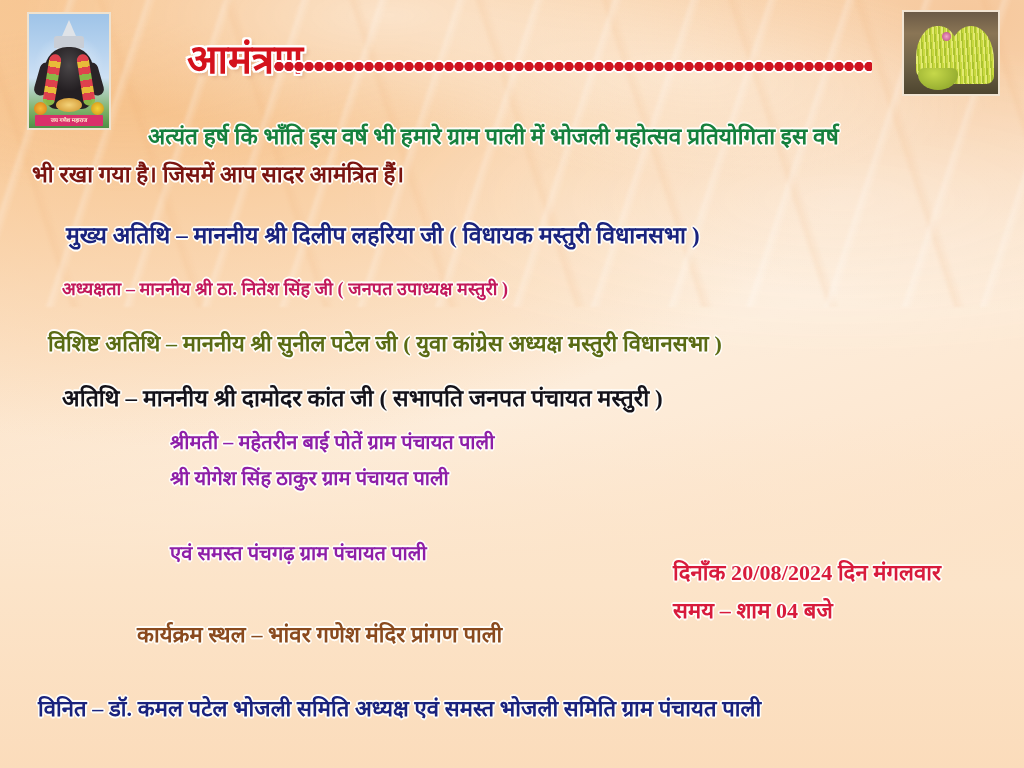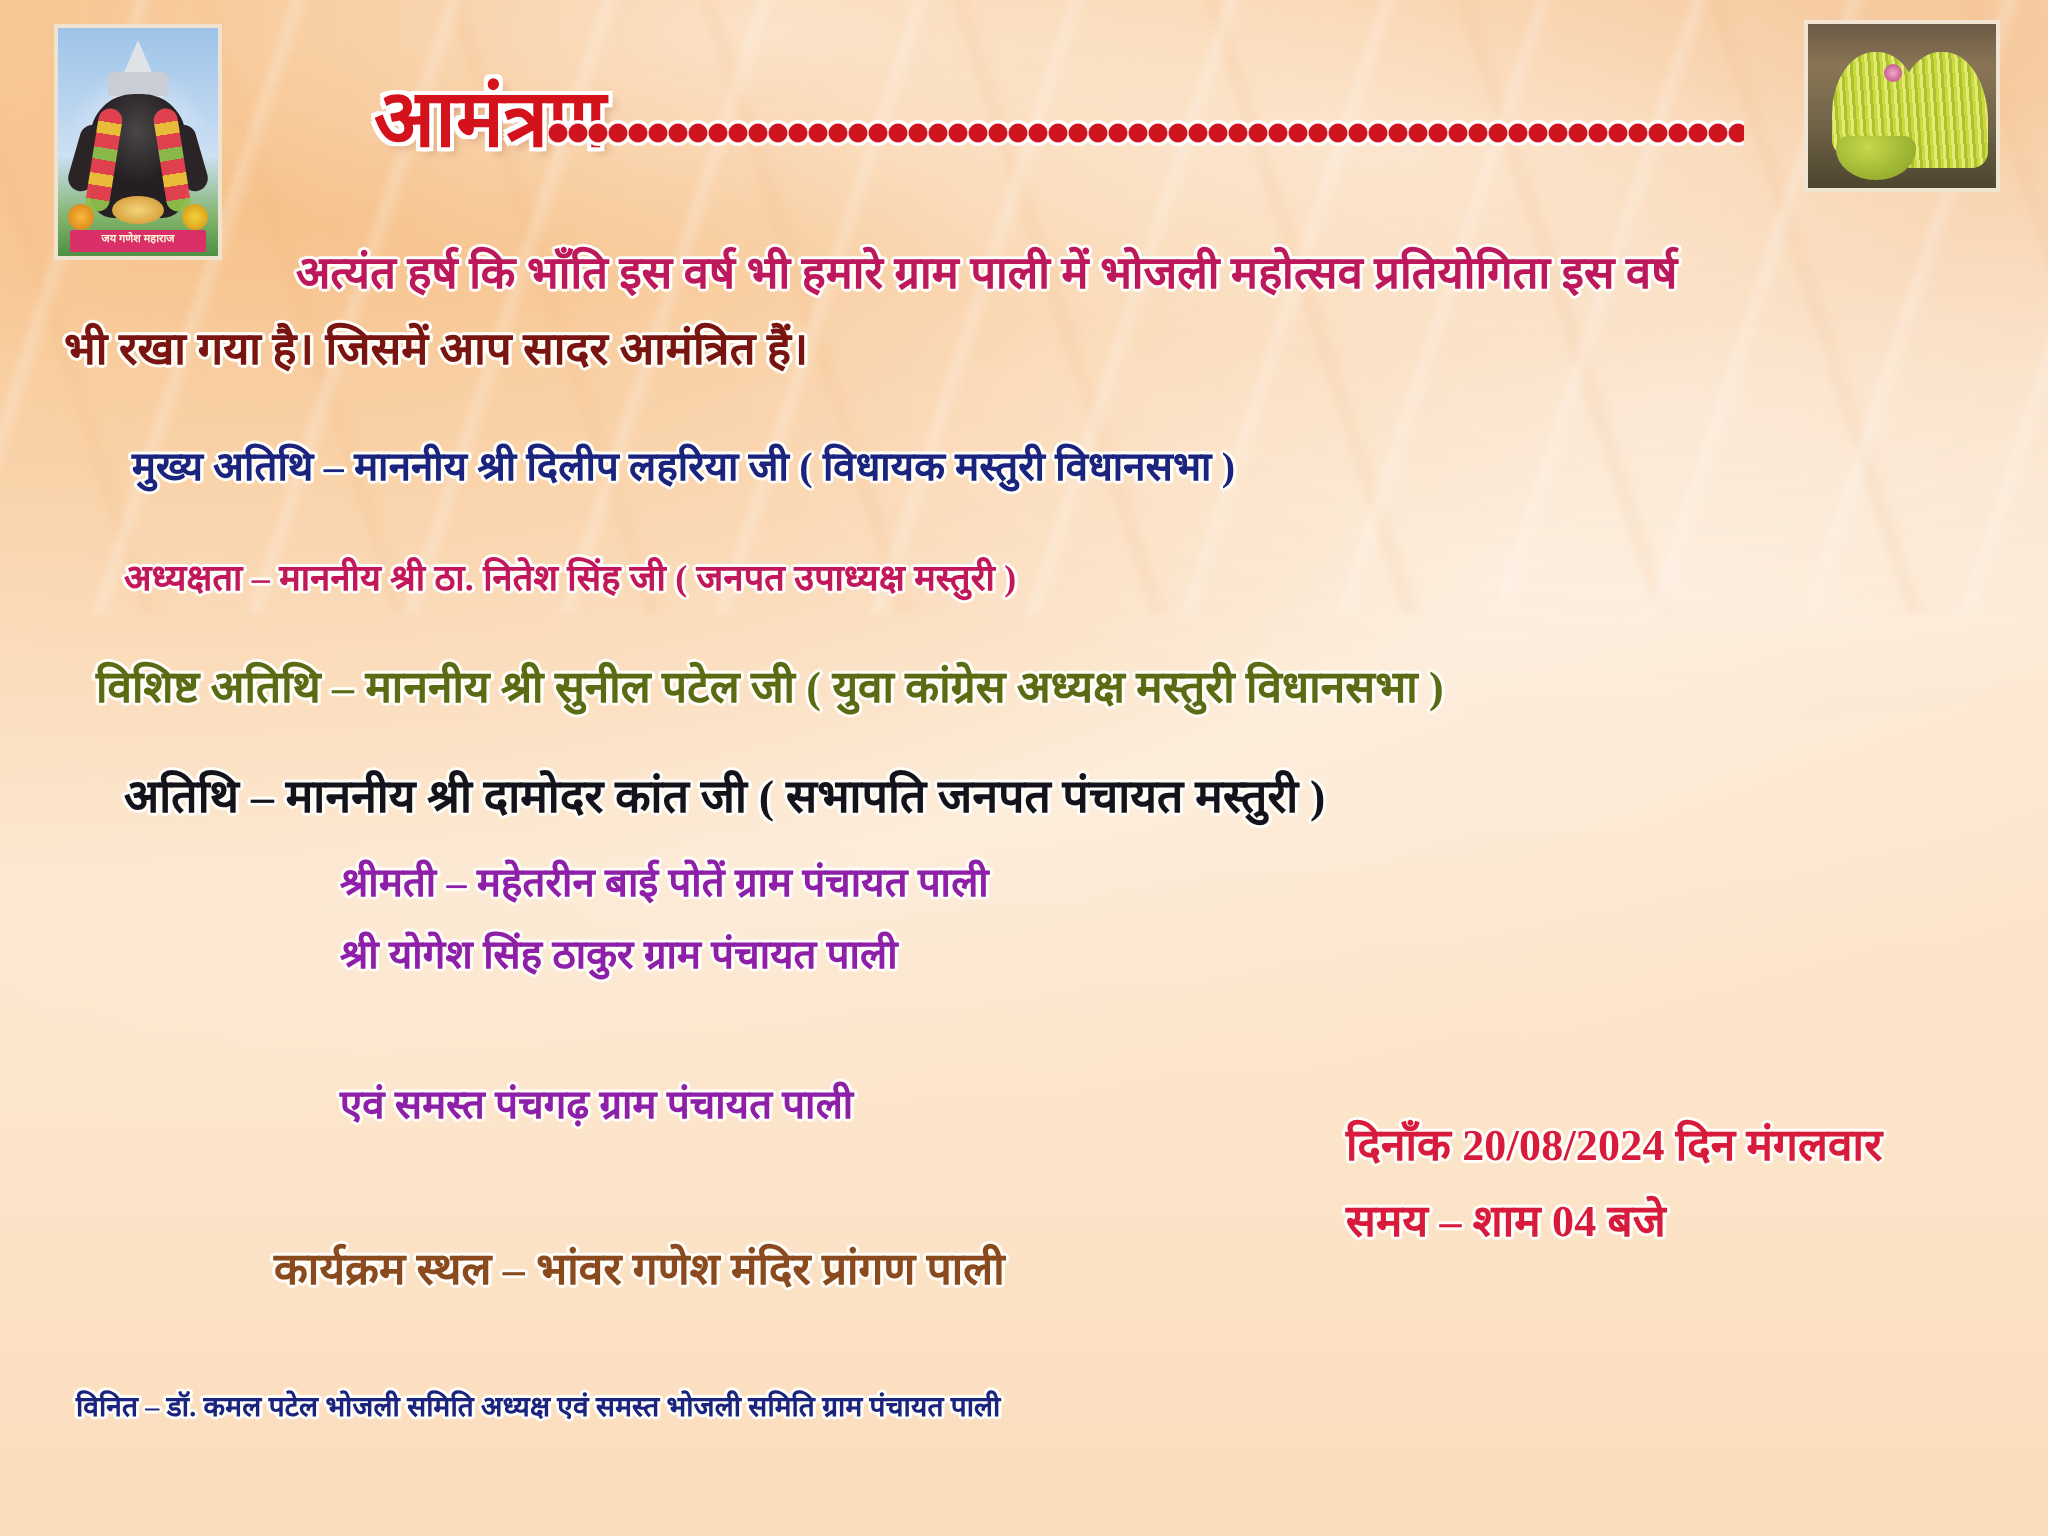--- a/index.html
+++ b/index.html
@@ -225,28 +225,28 @@
     left: 274px; top: 60px;
     width: 598px; height: 13px;
     background:
       radial-gradient(circle at 5px 6.5px, #cf1420 0 4.4px, rgba(207,20,32,0) 5px),
       radial-gradient(circle at 5px 6.5px, #ffffff 0 6.2px, rgba(255,255,255,0) 6.8px);
     background-size: 10px 13px, 10px 13px;
     background-repeat: repeat-x, repeat-x;
   }
 
   
-  #para1 { left: 148px; top: 126px; font-size: 22.5px; color: #be185d;
+  #para1 { left: 148px; top: 126px; font-size: 22.5px; color: #15803d;
            font-family: "Liberation Serif", serif; }
   #para2 { left: 32px;  top: 164px; font-size: 22.5px; color: #7a1410;
            font-family: "Liberation Serif", serif; }
 
   
   .guest { font-family: "Liberation Serif", serif; }
-  #g-chief   { left: 66px;  top: 224px; font-size: 20px; color: #1a237e; }
+  #g-chief   { left: 66px;  top: 224px; font-size: 23px; color: #1a237e; }
   #g-chair   { left: 62px;  top: 280px; font-size: 18px; color: #c2185b; }
   #g-special { left: 48px;  top: 333px; font-size: 22px; color: #5a6b14; }
   #g-guest   { left: 62px;  top: 387px; font-size: 23px; color: #14121a; }
 
   
   .purple {
     font-family: "Liberation Serif", serif;
     color: #8e1fa8;
     font-size: 20px;
   }
@@ -270,21 +270,21 @@
     left: 96px; top: 624px;
     font-size: 22px;
     color: #8a4a1e;
     font-family: "Liberation Serif", serif;
     padding-left: 41px;
   }
 
   
   #footer {
     left: 38px; top: 698px;
-    font-size: 14px;
+    font-size: 22px;
     color: #1a237e;
     font-family: "Liberation Serif", serif;
   }
 </style>
 </head>
 <body>
 
 <div id="card">
 
   <div id="bg-base"></div>

